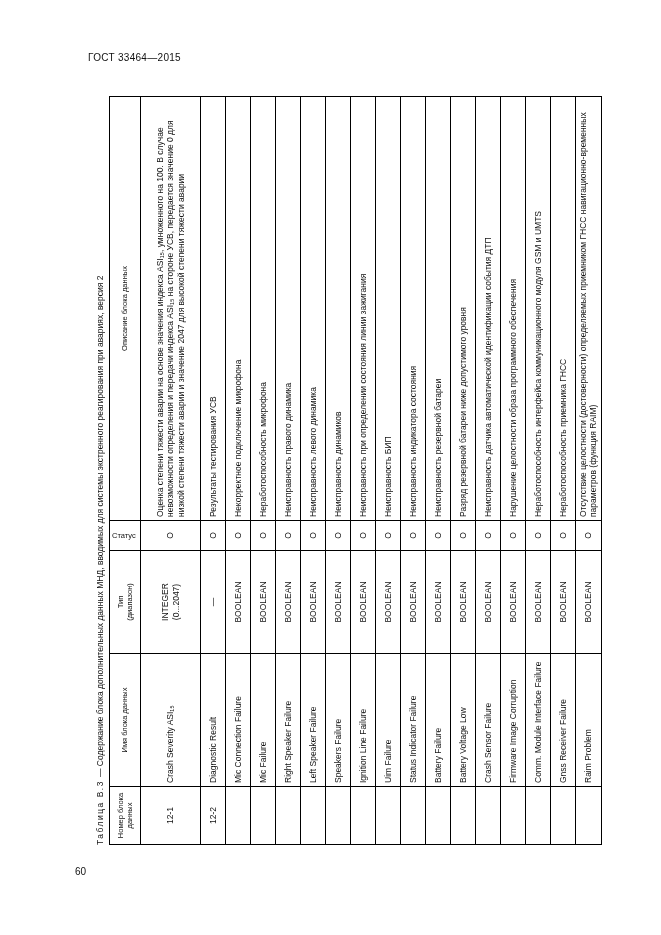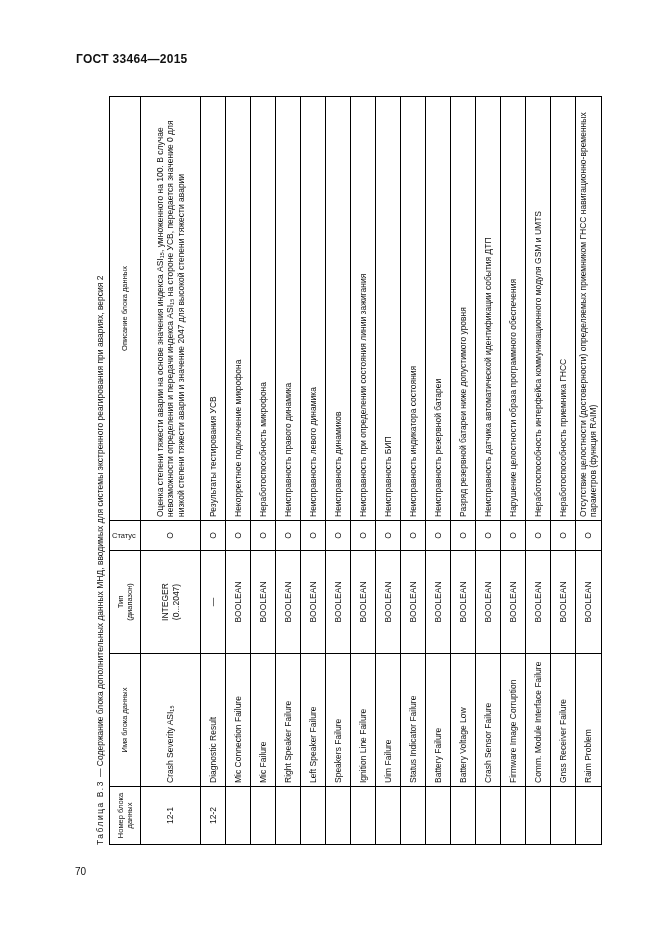--- a/index.html
+++ b/index.html
@@ -7,22 +7,22 @@
   body {
     width: 661px; height: 935px;
     position: relative;
     font-family: "Liberation Sans", "DejaVu Sans", sans-serif;
     color: #111;
     overflow: hidden;
   }
   .page { position: absolute; inset: 0; background: #fff; }
 
   .doc-header {
-    position: absolute; left: 76px; top: 52px;
-    font-size: 12px; font-weight: bold; letter-spacing: 0.3px;
+    position: absolute; left: 88px; top: 52px;
+    font-size: 10px; font-weight: normal; letter-spacing: 0.3px;
   }
   .page-number {
     position: absolute; left: 75px; top: 866px;
     font-size: 10px;
   }
 
   
   .table-wrap {
     position: absolute; left: 95px; top: 97px;
     width: 515px; height: 748px;
@@ -215,15 +215,15 @@
               <td class="type">BOOLEAN</td>
               <td class="status">О</td>
               <td class="desc">Отсутствие целостности (достоверности) определяемых приемником ГНСС навигационно-временных параметров (функция RAIM)</td>
             </tr>
           </tbody>
       </table>
 
     </div>
   </div>
 
-  <div class="page-number">70</div>
+  <div class="page-number">60</div>
 
 </div>
 
 </body></html>

